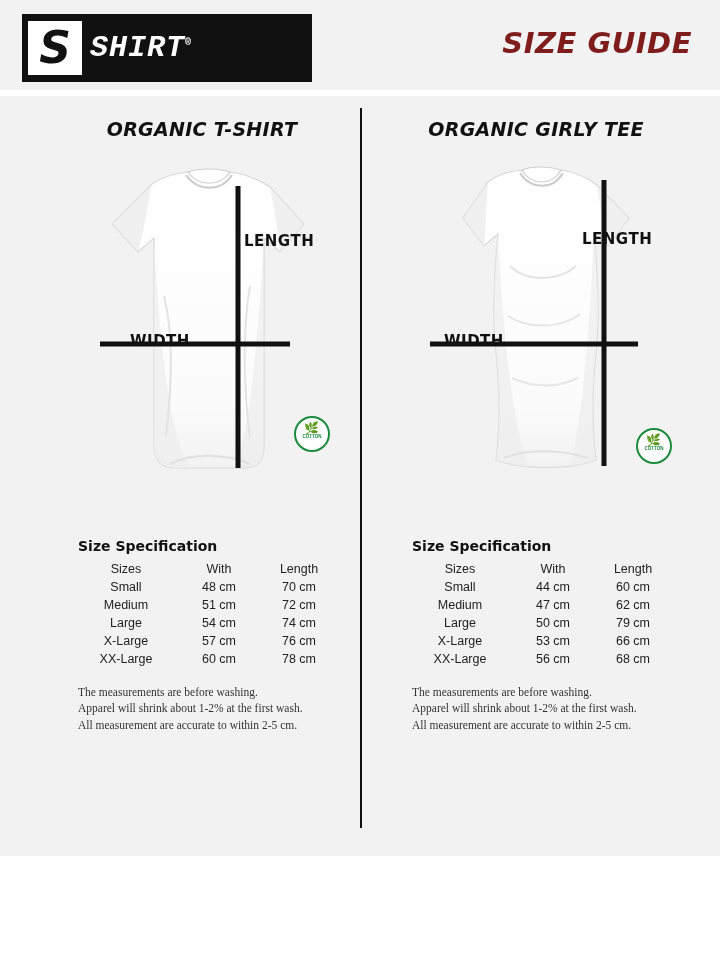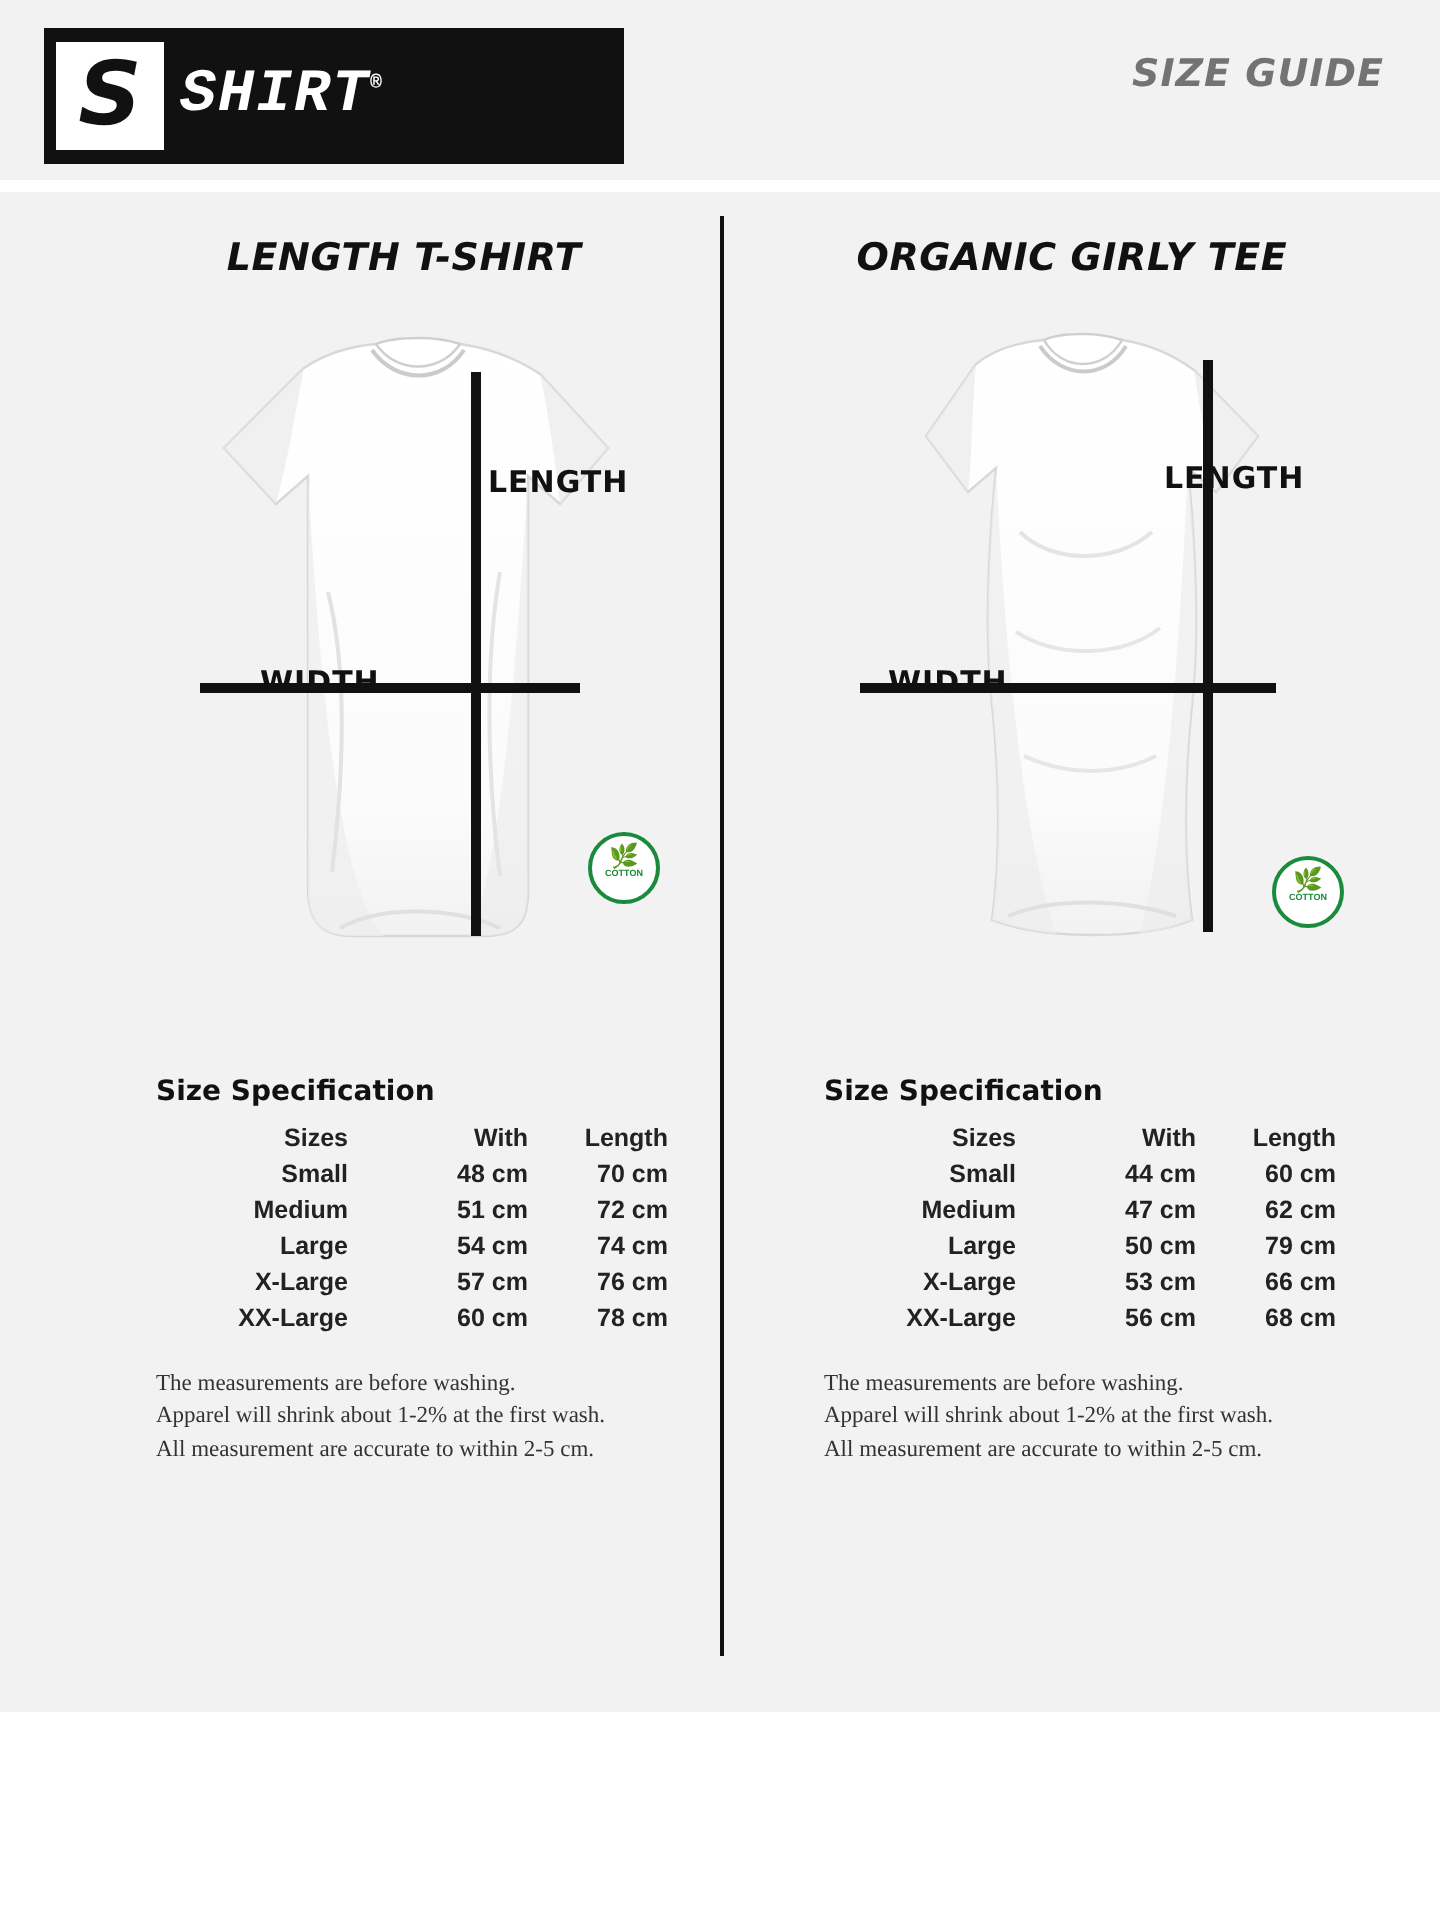--- a/index.html
+++ b/index.html
@@ -91,22 +91,22 @@
     font-size: 30px;
     display: block;
   }
   .size-guide-title {
     position: absolute;
     right: 28px;
     top: 26px;
     font-family: "DejaVu Sans", sans-serif;
     font-weight: 700;
     font-style: italic;
-    font-size: 19px;
-    color: #737373;
+    font-size: 29px;
+    color: #7f1d1d;
     letter-spacing: 0.5px;
   }
 
   
   .col {
     position: absolute;
     top: 118px;
     width: 300px;
   }
   .col-left { left: 52px; }
@@ -191,22 +191,22 @@
     font-size: 14px;
     color: #111111;
   }
   table.spec-table {
     border-collapse: collapse;
     font-size: 12.5px;
     color: #222222;
     font-family: "Liberation Sans", sans-serif;
   }
   table.spec-table td, table.spec-table th {
-    text-align: right;
-    font-weight: 700;
+    text-align: center;
+    font-weight: 400;
     padding: 0 0 4px 0;
   }
   table.spec-table th { color: #222222; }
   table.spec-table td:nth-child(1), table.spec-table th:nth-child(1) { width: 96px; }
   table.spec-table td:nth-child(2), table.spec-table th:nth-child(2) { width: 90px; }
   table.spec-table td:nth-child(3), table.spec-table th:nth-child(3) { width: 70px; }
 
   .notes {
     margin-top: 14px;
     font-size: 11.5px;
@@ -230,21 +230,21 @@
       <div class="logo-words">
         <span class="l1"><span>SHIRT</span><span class="reg">®</span></span>
       </div>
     </div>
     <div class="size-guide-title">SIZE GUIDE</div>
   </div>
 
   <div class="divider"></div>
 
   <div class="col col-left">
-    <div class="col-title">LENGTH T-SHIRT</div>
+    <div class="col-title">ORGANIC T-SHIRT</div>
 
     <div class="shirt-area">
       <svg class="shirt-svg" width="300" height="372" viewBox="0 0 300 372">
         <defs>
           <linearGradient id="fadeL" x1="0" y1="0" x2="0" y2="1">
             <stop offset="0%" stop-color="#ffffff"></stop>
             <stop offset="78%" stop-color="#fbfbfb"></stop>
             <stop offset="100%" stop-color="#f2f2f2"></stop>
           </linearGradient>
         </defs>

